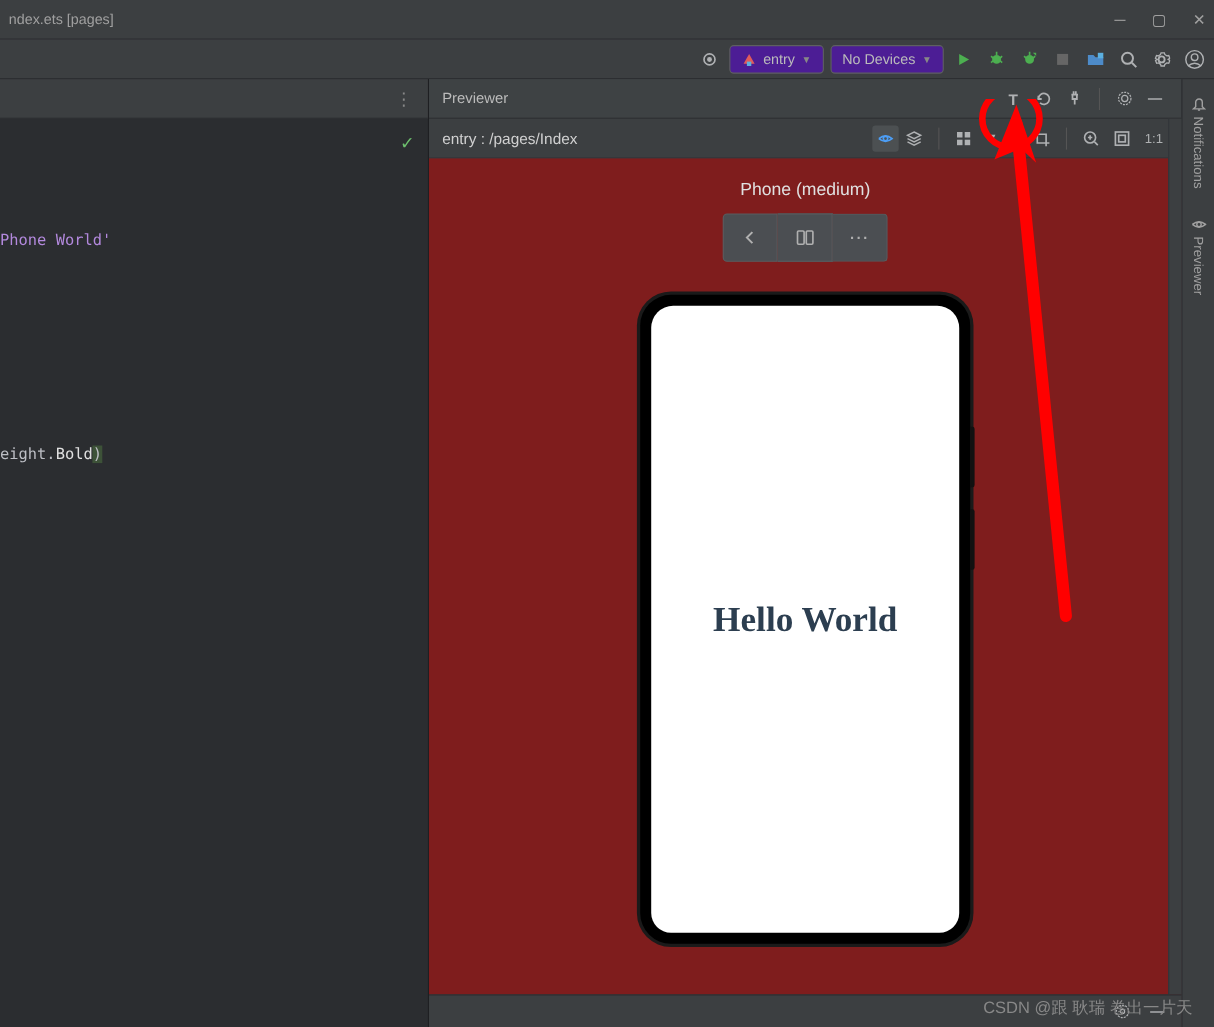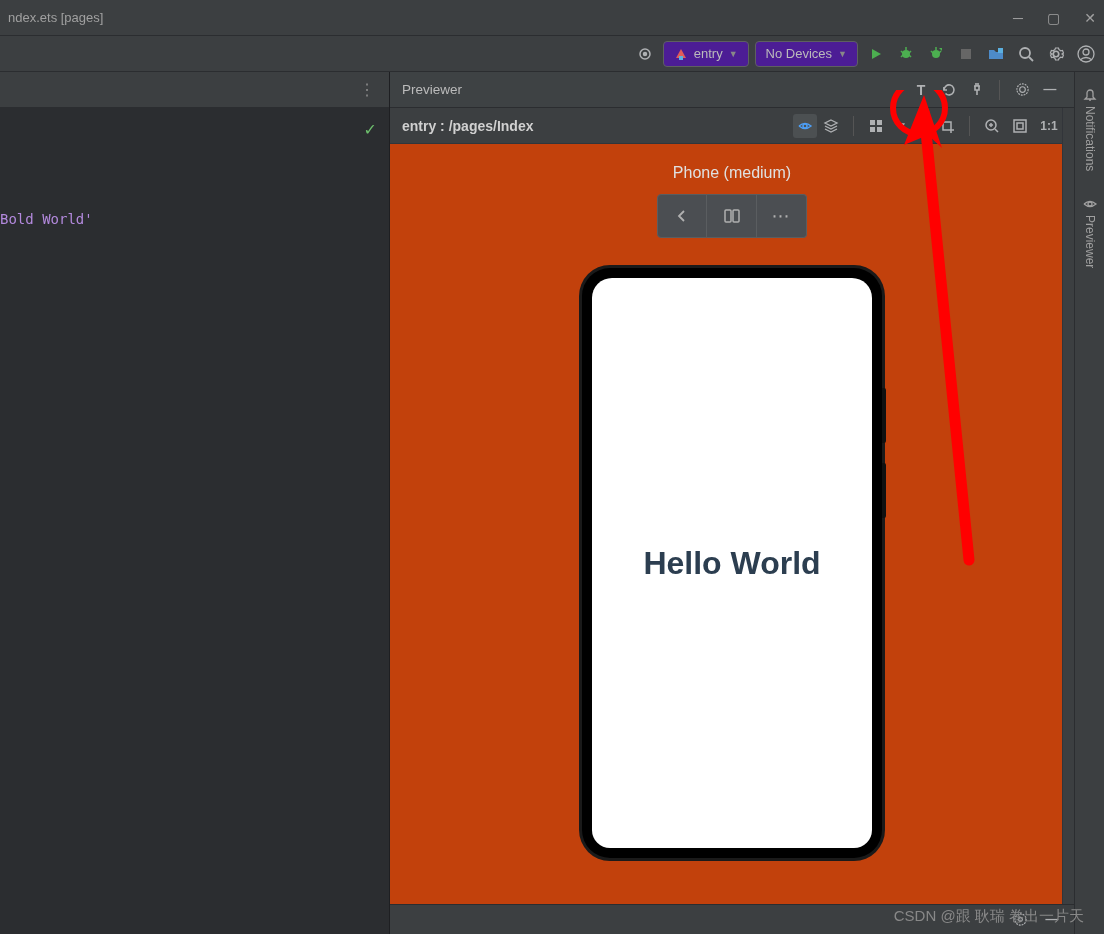--- a/index.html
+++ b/index.html
@@ -130,42 +130,41 @@
       flex: 1;
     }
     .previewer-subheader {
       height: 36px;
       background: #3c3f41;
       border-bottom: 1px solid #32353a;
       display: flex;
       align-items: center;
       padding: 0 12px;
       gap: 4px;
-      font-weight: bold;
     }
     .breadcrumb-text {
       color: #d0d0d0;
       font-size: 14px;
       flex: 1;
     }
     .icon-group {
       display: flex;
       gap: 2px;
       align-items: center;
     }
     .sep-line { width:1px; height:20px; background:#555; margin:0 6px; }
     .active-icon {
       background: #4c5052;
       border-radius: 3px;
     }
     .blue-icon svg { stroke: #4d9ef5; }
     
     .preview-body {
       flex: 1;
-      background: #c2410c;
+      background: #7f1d1d;
       display: flex;
       flex-direction: column;
       align-items: center;
       padding-top: 20px;
       overflow: hidden;
     }
     .device-label {
       color: #e0e0e0;
       font-size: 16px;
       margin-bottom: 12px;
@@ -191,20 +190,21 @@
     .device-ctrl-btn:nth-child(2) { border-left: none; }
     
     .phone-mockup {
       width: 300px;
       height: 590px;
       background: #000;
       border-radius: 28px;
       padding: 10px;
       position: relative;
       box-shadow: 0 0 0 3px #1a1a1a;
+      font-family: Liberation Serif, serif;
     }
     .phone-screen {
       width: 100%;
       height: 100%;
       background: #fff;
       border-radius: 18px;
       border-top-left-radius: 20px;
       border-top-right-radius: 20px;
       display: flex;
       align-items: center;
@@ -377,22 +377,23 @@
 </div>
 
 <div class="content-area">
   <div class="editor-panel">
     <div class="editor-header">
       <div class="toolbar-icon" style="color:#888">⋮</div>
     </div>
     <div class="editor-check">✓</div>
     <div class="code-content">
       <div class="code-line" style="height:88px"></div>
-      <div class="code-line"><span class="string-lit">Bold World'</span></div>
+      <div class="code-line"><span class="string-lit">Phone World'</span></div>
       <div class="code-line" style="height:168px"></div>
+      <div class="code-line"><span class="keyword">eight.</span><span class="bold-part">Bold</span><span class="paren-hl paren">)</span></div>
     </div>
   </div>
 
   <div class="previewer-panel">
     <div class="previewer-header">
       <span class="previewer-title">Previewer</span>
       <div class="toolbar-icon" style="font-weight:bold;font-size:14px">T</div>
       <div class="toolbar-icon">
         <svg width="16" height="16" viewBox="0 0 16 16" fill="none" stroke="#afb1b3" stroke-width="1.6">
             <path d="M 3 8 A 5 5 0 1 1 4.5 11.5"></path>

